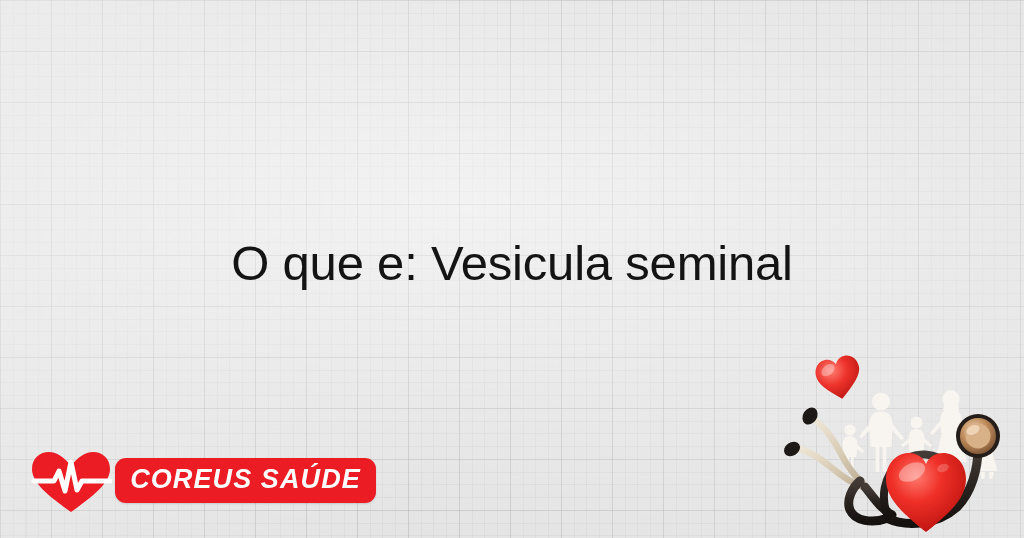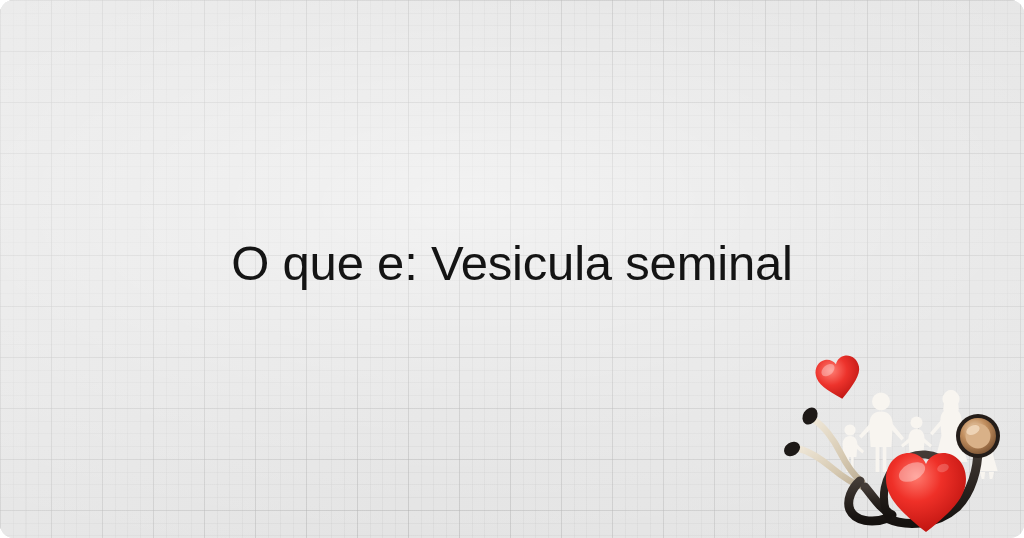--- a/index.html
+++ b/index.html
@@ -11,21 +11,20 @@
     font-family: "Liberation Sans", sans-serif;
   }
 
   
   .stage {
     position: relative;
     width: 1024px;
     height: 538px;
     overflow: hidden;
     background-color: #e3e3e3;
-    border-radius: 14px;
   }
 
   
   .grid-bg {
     position: absolute;
     inset: 0;
     background-color: #e4e4e4;
     background-image:
       
       repeating-linear-gradient(to right,
@@ -121,20 +120,33 @@
 </head>
 <body>
 
 <div class="stage">
 
   <div class="grid-bg"></div>
   <div class="grid-sheen"></div>
 
   <div class="title">O que e: Vesicula seminal</div>
 
+  <div class="brand">
+
+    <div class="brand-heart">
+      <svg viewBox="0 0 82 64" width="82" height="64" aria-hidden="true">
+        <path d="M41 62 C 14 43, 2 31, 2 19 C 2 8, 10 2, 19 2 C 27 2, 35 8, 41 16 C 47 8, 55 2, 63 2 C 72 2, 80 8, 80 19 C 80 31, 68 43, 41 62 Z" fill="#ec1c24"></path>
+        <path d="M4 31 L24 31 L29 21 L35 41 L41 12 L47 40 L52 31 L80 31" fill="none" stroke="#ffffff" stroke-width="5" stroke-linecap="round" stroke-linejoin="round"></path>
+      </svg>
+    </div>
+
+    <div class="brand-badge">
+      <span class="brand-badge-text">COREUS SAÚDE</span>
+    </div>
+  </div>
 
   <div class="illustration">
     <svg viewBox="0 0 244 186" width="244" height="186" aria-hidden="true">
       <defs>
         <radialGradient id="gHeartBig" cx="38%" cy="30%" r="78%">
           <stop offset="0%" stop-color="#ff7a6e"></stop>
           <stop offset="40%" stop-color="#ef3028"></stop>
           <stop offset="100%" stop-color="#b8100d"></stop>
         </radialGradient>
         <radialGradient id="gHeartSmall" cx="36%" cy="28%" r="80%">

